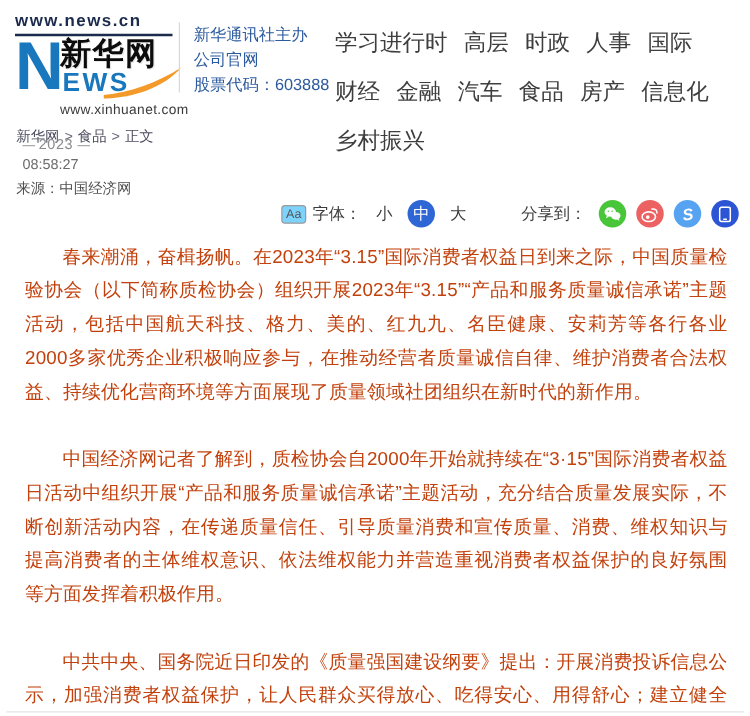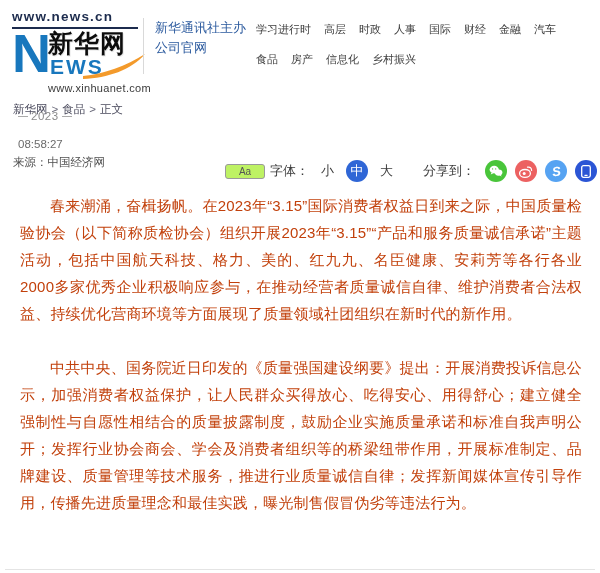--- a/index.html
+++ b/index.html
@@ -15,45 +15,45 @@
   .logo-n { position:absolute; left:0; top:-4px; font-size:54px; line-height:54px; font-weight:bold; color:#1877bd; }
   .logo-cn { position:absolute; left:36px; top:1px; font-size:25px; line-height:25px; font-weight:900; color:#0c0c0c; letter-spacing:1px; text-shadow:1px 1px 0 #e8e8e8; }
   .logo-ews { position:absolute; left:38px; top:26px; font-size:21px; line-height:21px; font-weight:bold; color:#1877bd; letter-spacing:2px; }
   .logo-swoosh { position:absolute; right:-8px; bottom:1px; }
   .logo-url-bottom { font-size:11px; color:#3a3a3a; margin-top:2px; letter-spacing:0.3px;margin-left:36px; }
 
   .header-divider { position:absolute; left:143px; top:18px; width:1px; height:56px; background:#d9d9d9; }
 
   .company-info { position:absolute; left:155px; top:18px; font-size:13px; line-height:20px; color:#2b5a9e; }
 
-  .site-nav { position:absolute; left:256px; top:22px; width:310px; display:flex; flex-wrap:wrap; column-gap:13px; row-gap:15px; font-size:11px; color:#3e3e3e; }
+  .site-nav { position:absolute; left:268px; top:22px; width:310px; display:flex; flex-wrap:wrap; column-gap:13px; row-gap:15px; font-size:18px; color:#3e3e3e; }
   .site-nav span { cursor:pointer; white-space:nowrap; }
 
   
   .breadcrumb { position:absolute; left:13px; top:92px; font-size:11.5px; color:#4c4c5e;margin-top:10px; }
   .breadcrumb .sep { margin:0 4px; color:#6a6a7a; }
 
   
   .date-block { position:absolute; left:13px; top:110px; width:95px; }
   .date-year { display:flex; align-items:center; font-size:11.5px; color:#8a8a8a; margin-left:5px; }
   .date-year .dash { display:inline-block; width:10px; height:1px; background:#aaa; }
   .date-year .yr { margin:0 3px; letter-spacing:0.5px; }
   .date-md { font-size:23px; font-weight:bold; color:#2e2e2e; letter-spacing:0.5px; margin-top:2px; }
-  .date-time { font-size:11.5px; color:#6b6b6b; margin-top:16px; margin-left:5px; }
+  .date-time { font-size:11.5px; color:#6b6b6b; margin-top:4px; margin-left:5px; }
   .date-source { font-size:11.5px; color:#4f4f4f; margin-top:5px; white-space:nowrap; }
 
   .article-title { position:absolute; left:108px; top:108px; width:482px; font-size:20.5px; line-height:29px; font-weight:bold; color:#1e1e1e; text-align:center; }
 
   
   .toolbar { position:absolute; left:225px; top:160px; display:flex; align-items:center; font-size:13px; color:#3c3c3c; }
-  .aa-box { display:inline-flex; align-items:center; justify-content:center; width:40px; height:15px; border:1px solid #9a9a9a; border-radius:3px; font-size:10px; color:#555; margin-right:5px; background:#bef264; }
+  .aa-box { display:inline-flex; align-items:center; justify-content:center; width:20px; height:15px; border:1px solid #9a9a9a; border-radius:3px; font-size:10px; color:#555; margin-right:5px; background:#7dd3fc; }
   .font-label { margin-right:12px; }
   .font-size-opt { margin-right:12px; cursor:pointer; color:#3c3c3c; }
   .font-size-opt.selected { display:inline-flex; align-items:center; justify-content:center; width:22px; height:22px; border-radius:50%; background:#2f66d6; color:#fff; }
-  .share-label { margin-left:18px; margin-right:10px; }
+  .share-label { margin-left:32px; margin-right:10px; }
   .share-icons { display:flex; align-items:center; gap:8px; }
   .share-icon { width:22px; height:22px; border-radius:50%; display:inline-flex; align-items:center; justify-content:center; cursor:pointer; }
   .share-icon svg { display:block; }
   .si-wechat { background:#49c53a; }
   .si-weibo { background:#ec6161; }
   .si-s { background:#56a3f2; }
   .si-mobile { background:#2b55d5; }
   .s-glyph { color:#fff; font-size:13px; font-weight:bold; font-style:italic; transform:rotate(-8deg); }
 
   
@@ -79,20 +79,21 @@
         </svg>
       </div>
       <div class="logo-url-bottom">www.xinhuanet.com</div>
     </div>
 
     <div class="header-divider"></div>
 
     <div class="company-info">
       <div>新华通讯社主办</div>
       <div>公司官网</div>
+      <div>股票代码：603888</div>
     </div>
 
     <nav class="site-nav">
       <span>学习进行时</span>
       <span>高层</span>
       <span>时政</span>
       <span>人事</span>
       <span>国际</span>
       <span>财经</span>
       <span>金融</span>
@@ -151,19 +152,20 @@
         <svg width="10" height="13" viewBox="0 0 10 13">
           <rect x="0.7" y="0.7" width="8.6" height="11.6" rx="1.8" fill="none" stroke="#fff" stroke-width="1.3"></rect>
           <rect x="3.4" y="9.8" width="3.2" height="1.1" rx="0.5" fill="#fff"></rect>
         </svg>
       </span>
     </div>
   </div>
 
   <div class="article-body">
     <p>春来潮涌，奋楫扬帆。在2023年“3.15”国际消费者权益日到来之际，中国质量检验协会（以下简称质检协会）组织开展2023年“3.15”“产品和服务质量诚信承诺”主题活动，包括中国航天科技、格力、美的、红九九、名臣健康、安莉芳等各行各业2000多家优秀企业积极响应参与，在推动经营者质量诚信自律、维护消费者合法权益、持续优化营商环境等方面展现了质量领域社团组织在新时代的新作用。</p>
+    <p>中国经济网记者了解到，质检协会自2000年开始就持续在“3·15”国际消费者权益日活动中组织开展“产品和服务质量诚信承诺”主题活动，充分结合质量发展实际，不断创新活动内容，在传递质量信任、引导质量消费和宣传质量、消费、维权知识与提高消费者的主体维权意识、依法维权能力并营造重视消费者权益保护的良好氛围等方面发挥着积极作用。</p>
     <p>中共中央、国务院近日印发的《质量强国建设纲要》提出：开展消费投诉信息公示，加强消费者权益保护，让人民群众买得放心、吃得安心、用得舒心；建立健全强制性与自愿性相结合的质量披露制度，鼓励企业实施质量承诺和标准自我声明公开；发挥行业协会商会、学会及消费者组织等的桥梁纽带作用，开展标准制定、品牌建设、质量管理等技术服务，推进行业质量诚信自律；发挥新闻媒体宣传引导作用，传播先进质量理念和最佳实践，曝光制售假冒伪劣等违法行为。</p>
 
   </div>
 
   <div class="bottom-line"></div>
 
 </div>
 
 </body></html>

